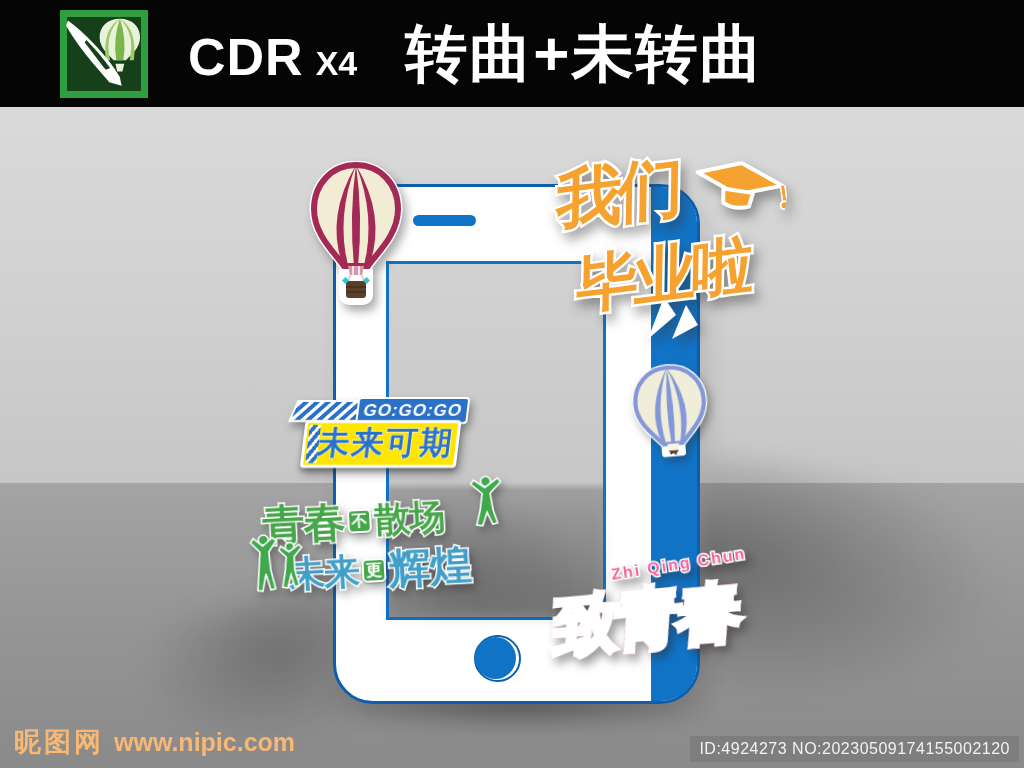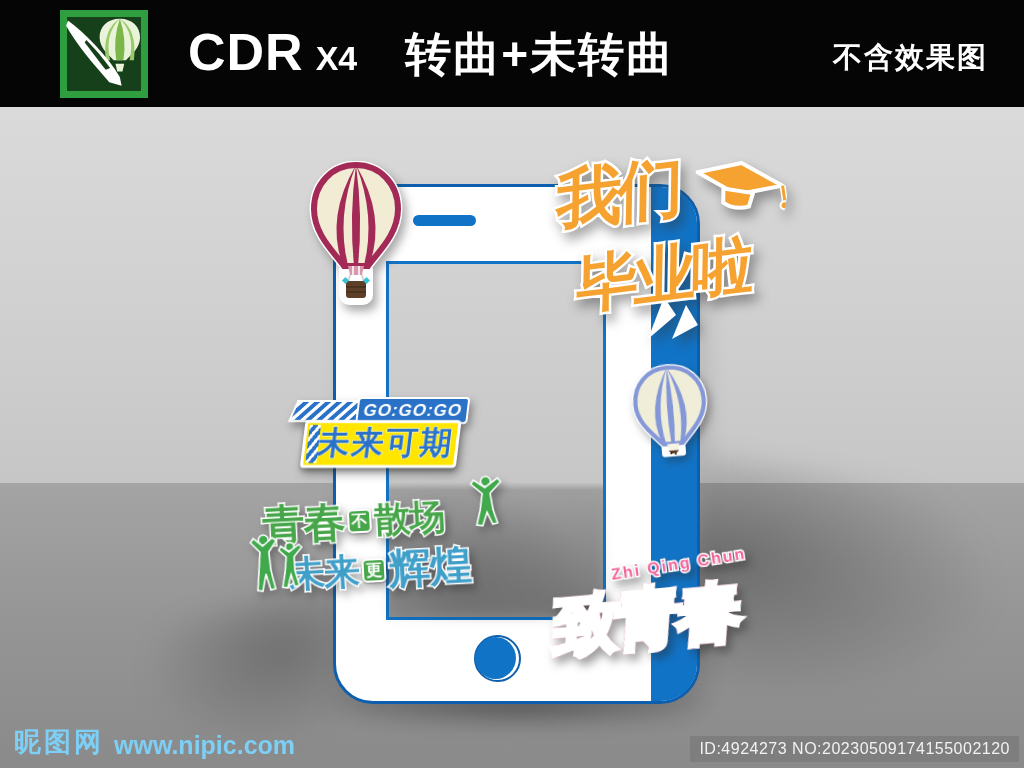--- a/index.html
+++ b/index.html
@@ -21,21 +21,21 @@
   *{margin:0;padding:0;box-sizing:border-box;}
   html,body{width:1024px;height:768px;overflow:hidden;background:#444;}
   body{font-family:"Liberation Sans","DejaVu Sans",sans-serif;position:relative;}
 
   
   .topbar{position:absolute;left:0;top:0;width:1024px;height:107px;background:var(--topbar-bg);display:flex;align-items:center;gap:22px;}
   .logo{width:88px;height:88px;margin-left:60px;flex:0 0 auto;}
   .title-group{display:flex;align-items:baseline;margin-left:18px;color:#fff;white-space:nowrap;}
   .title-product{font-size:52px;font-weight:900;letter-spacing:1px;}
   .title-version{font-size:34px;font-weight:700;margin-left:12px;}
-  .title-subtitle{font-size:46px;font-weight:900;margin-left:48px;letter-spacing:2px;}
+  .title-subtitle{font-size:62px;font-weight:900;margin-left:48px;letter-spacing:2px;}
   .title-note{position:absolute;right:36px;top:38px;color:#fff;font-size:29px;font-weight:700;letter-spacing:2px;}
 
   
   .stage{position:absolute;left:0;top:107px;width:1024px;height:661px;overflow:hidden;}
   .wall{position:absolute;left:0;top:0;width:100%;height:376px;
         background:linear-gradient(180deg,#dadada 0%,#d0d0d0 55%,#c6c6c6 100%);}
   .floor{position:absolute;left:0;top:376px;width:100%;height:285px;
         background:linear-gradient(180deg,#a4a4a4 0%,#969696 45%,#8a8a8a 100%);}
 
   .shadow{position:absolute;pointer-events:none;}
@@ -124,21 +124,21 @@
     filter:drop-shadow(4px 6px 5px rgba(40,40,40,.45));}
   .zqc .pinyin{position:absolute;left:62px;top:0;font-size:16px;font-weight:900;letter-spacing:2px;
     color:#f2649a;transform:rotate(-4deg);}
   .zqc .main{position:absolute;left:0;top:16px;font-size:66px;font-weight:900;letter-spacing:-4px;
     transform:skewX(-9deg);
     background:linear-gradient(180deg,#f58fb0 0%,#ec5c8e 45%,#c92b60 100%);
     -webkit-background-clip:text;background-clip:text;color:var(--zqc-pink);
     -webkit-text-fill-color:transparent;}
 
   
-  .wm{position:absolute;left:14px;bottom:8px;color:#7dd3fc;display:flex;align-items:flex-end;opacity:.95;margin-top:20px;}
+  .wm{position:absolute;left:14px;bottom:8px;color:#fdba74;display:flex;align-items:center;opacity:.95;margin-top:20px;}
   .wm-site{font-size:27px;font-weight:900;letter-spacing:3px;}
   .wm-url{font-size:25px;font-weight:700;margin-left:10px;}
   .idbox{position:absolute;right:5px;bottom:6px;background:rgba(125,125,125,.92);color:#f2f2f2;
     font-size:16px;letter-spacing:.5px;padding:4px 9px;}
 </style>
 </head>
 <body>
 
 <div class="topbar">
   <svg class="logo" viewBox="0 0 100 100">
@@ -152,21 +152,20 @@
     <path d="M63,61 L73,61 L71,70 L65,70 Z" fill="#e9f3da"></path>
 
     <path d="M9,12 C28,26 52,50 68,76 L70,86 L56,82 C38,62 18,38 7,18 Z" fill="#ffffff"></path>
     <path d="M30,34 C40,44 50,56 57,66 L52,68 C44,58 35,46 28,37 Z" fill="#16401a"></path>
   </svg>
   <div class="title-group">
     <span class="title-product">CDR</span>
     <span class="title-version">X4</span>
     <span class="title-subtitle">转曲+未转曲</span>
   </div>
-  <span class="title-note">不含效果图</span>
 </div>
 
 <div class="stage">
   <div class="wall"></div>
   <div class="floor"></div>
 
   <div class="shadow shadow-right"></div>
   <div class="shadow shadow-left"></div>
   <div class="shadow shadow-under"></div>
 

